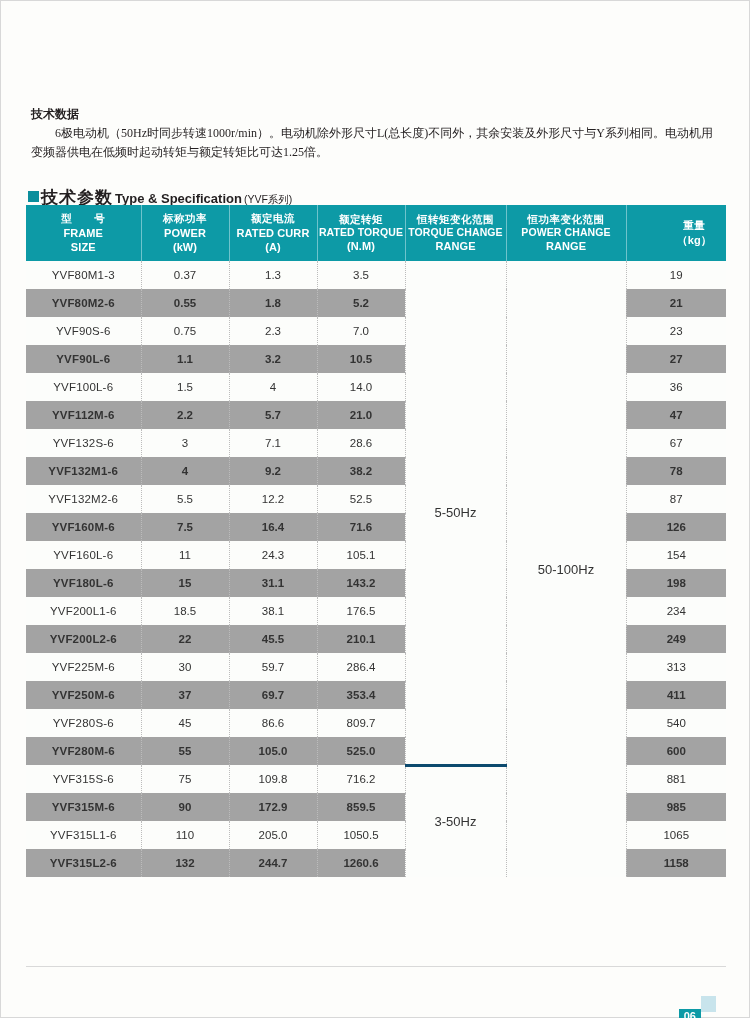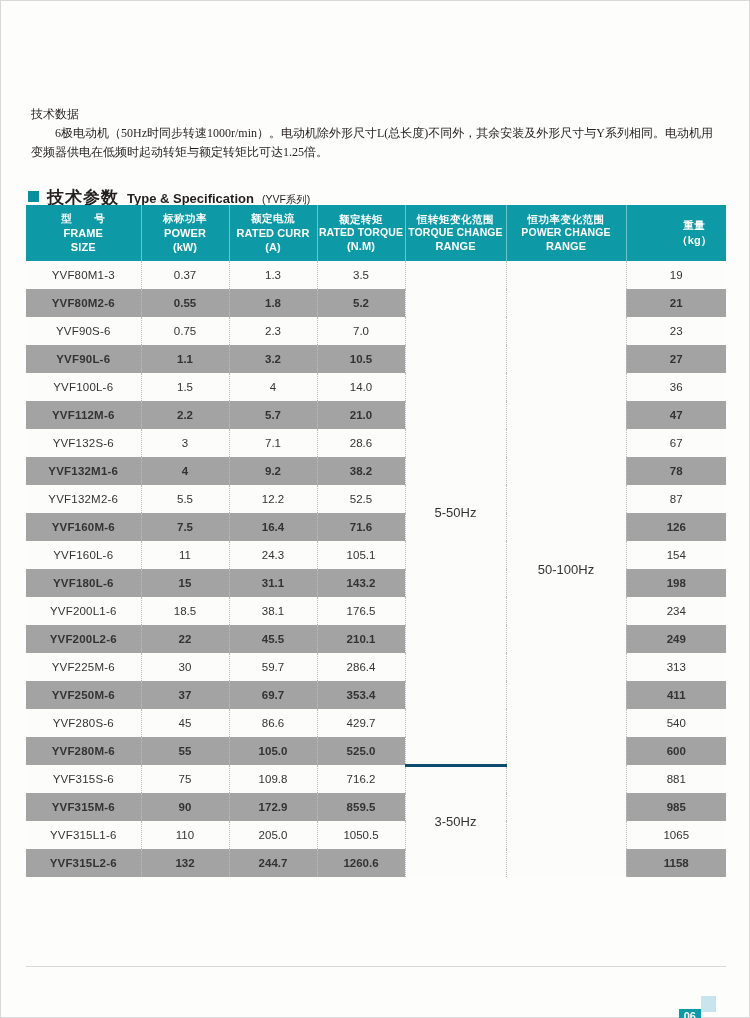--- a/index.html
+++ b/index.html
@@ -84,31 +84,31 @@
   .intro {
     position: absolute;
     left: 30px;
     top: 104px;
     width: 692px;
     font-family: "Liberation Serif", "DejaVu Serif", serif;
     font-size: 12px;
     line-height: 19px;
     color: #231f20;
   }
-  .intro .line-title { display: block; }
+  .intro .line-title { display: block; font-weight: bold; }
   .intro .line-body  { display: block; text-indent: 24px; }
 
   
   .section-head {
     position: absolute;
     left: 27px;
     top: 185px;
     display: flex;
     align-items: baseline;
-    gap: 8px;
+    gap: 2px;
     white-space: nowrap;
   }
   .sq {
     width: 11px;
     height: 11px;
     background: #0b8e9c;
     display: inline-block;
     position: relative;
     top: -1px;
   }
@@ -404,21 +404,21 @@
           <td class="frame">YVF250M-6</td>
           <td>37</td>
           <td>69.7</td>
           <td>353.4</td>
           <td>411</td>
         </tr>
         <tr class="odd">
           <td class="frame">YVF280S-6</td>
           <td>45</td>
           <td>86.6</td>
-          <td>429.7</td>
+          <td>809.7</td>
           <td>540</td>
         </tr>
         <tr class="even">
           <td class="frame">YVF280M-6</td>
           <td>55</td>
           <td>105.0</td>
           <td>525.0</td>
           <td>600</td>
         </tr>
         <tr class="odd">

